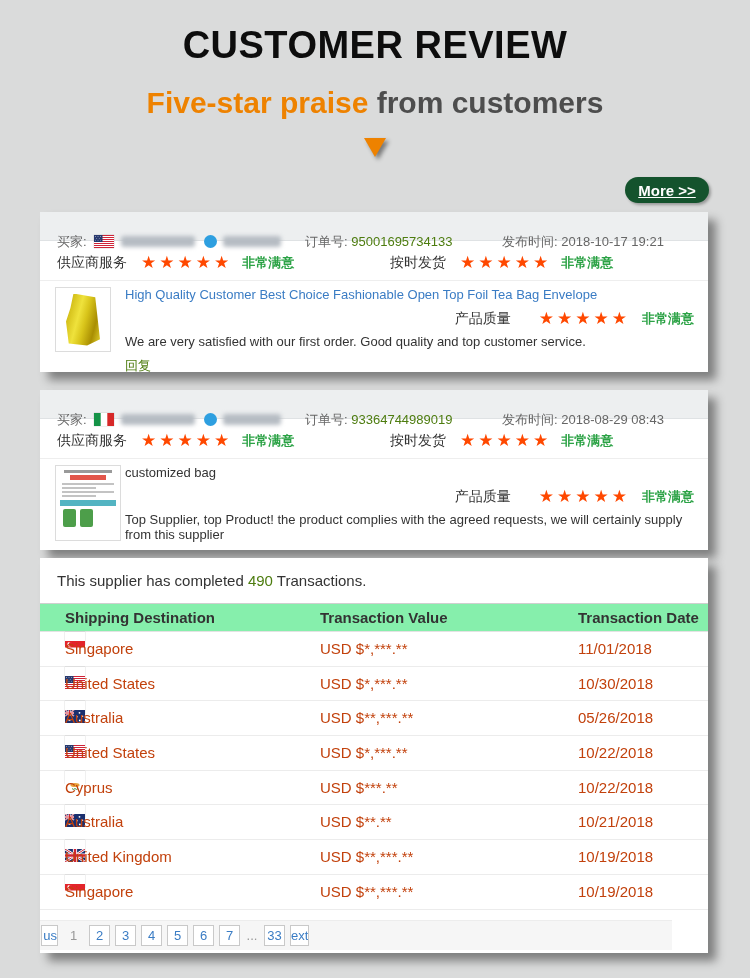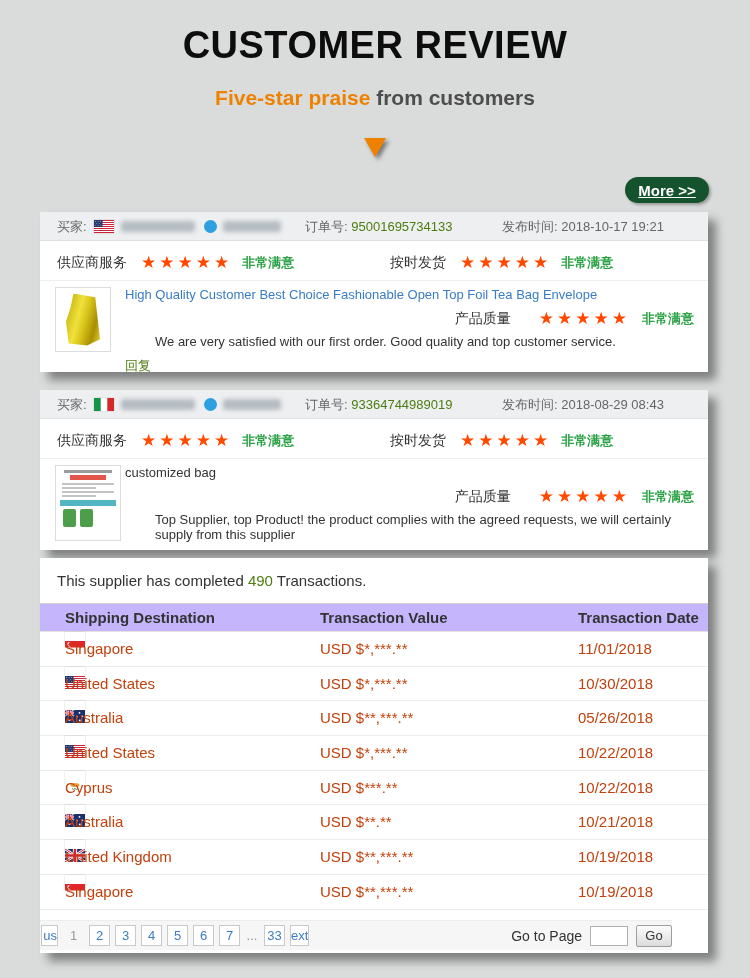--- a/index.html
+++ b/index.html
@@ -6,39 +6,39 @@
   html,body { background:#c9c9c9; }
   .page {
     position:relative; width:750px; height:978px; margin:0 auto;
     background:#dadbdb; overflow:hidden;
     font-family:"Liberation Sans", sans-serif; color:#333;
   }
   
   .title { position:absolute; top:24px; left:0; width:100%; text-align:center;
     font-size:38px; font-weight:bold; color:#0d0d0d; letter-spacing:0.5px; }
   .subtitle { position:absolute; top:86px; left:0; width:100%; text-align:center;
-    font-size:21px; font-weight:bold; color:#4d4d4d; }
+    font-size:30px; font-weight:bold; color:#4d4d4d; }
   .subtitle .hl { color:#ee8200; }
   .down-arrow { position:absolute; top:138px; left:50%; margin-left:-11px;
     width:0; height:0; border-left:11px solid transparent; border-right:11px solid transparent;
     border-top:19px solid #ee8200; filter:drop-shadow(3px 3px 2px rgba(0,0,0,.45)); }
   .more-btn { position:absolute; top:177px; right:41px; width:84px; height:26px;
     background:#14532d; border-radius:13px; color:#fff; font-weight:bold; font-size:15px;
     display:flex; align-items:center; justify-content:center; text-decoration:underline;
     box-shadow:2px 2px 3px rgba(0,0,0,.3); cursor:pointer; }
   
   .card { position:absolute; left:40px; width:668px; background:#fff;
     box-shadow:8px 8px 9px rgba(0,0,0,.42); }
   #review-0 { top:212px; height:160px; }
   #review-1 { top:390px; height:160px; }
   #tx-card  { top:558px; height:395px; }
   
   .review-head { position:relative; height:29px; background:#edeff0;
     border-bottom:1px solid #dfe2e4; font-size:13px; color:#666; }
-  .review-head .grp { position:absolute; top:0; line-height:29px; white-space:nowrap; }
+  .review-head .grp { position:absolute; top:15px; line-height:29px; white-space:nowrap; }
   .grp-buyer { left:17px; }
   .grp-order { left:265px; }
   .grp-time  { left:462px; }
   .flag { display:inline-block; width:20px; height:13px; vertical-align:-2px;
     line-height:0; box-shadow:0 0 1px rgba(0,0,0,.35); }
   .grp-buyer .flag { margin:0 7px; }
   .blur { display:inline-block; height:11px; border-radius:3px; background:#b6bcc3;
     filter:blur(2px); vertical-align:-1px; }
   .blur-a { width:74px; margin-right:9px; }
   .blur-b { width:58px; margin-left:6px; }
@@ -70,25 +70,25 @@
   .inv-line.short { width:60%; }
   .inv-band  { height:6px; background:#53b4c2; margin:1px 0 2px; }
   .inv-pics  { display:flex; gap:4px; padding:1px 3px; }
   .inv-pic   { width:13px; height:18px; background:#4d9e4a; border-radius:2px; }
   .prod-body { position:absolute; left:85px; top:4px; right:14px; }
   .prod-title { font-size:13px; display:inline-block; margin-bottom:4px; }
   .prod-title.link { color:#3a7cc4; cursor:pointer; }
   .prod-title.plain { color:#333; }
   .quality-row { font-size:14px; color:#333; margin:2px 0 5px; white-space:nowrap;text-align:right; }
   .quality-row .stars { margin:0 12px 0 28px; }
-  .comment { font-size:13px; color:#333; margin-bottom:7px;margin-left:30px; }
+  .comment { font-size:13px; color:#333; margin-bottom:7px; }
   .reply { font-size:13px; }
   
   .tx-summary { padding:14px 0 0 17px; font-size:15px; color:#333; }
-  .tx-header { position:relative; margin-top:14px; height:29px; background:#c4b5fd;
+  .tx-header { position:relative; margin-top:14px; height:29px; background:#86efac;
     border-top:1px solid #cfcfcf; border-bottom:1px solid #e3e3e3;
     font-weight:bold; font-size:15px; color:#333; }
   .tx-header span { position:absolute; line-height:27px; }
   .tx-col-0 { left:25px; } .tx-col-1 { left:280px; } .tx-col-2 { left:538px; }
   .tx-row { position:relative; height:34.7px; border-bottom:1px solid #ececec;
     font-size:15px; color:#c2410c; }
   .tx-row span { position:absolute; line-height:34.7px; white-space:nowrap; }
   .tx-country { left:25px; } .tx-value { left:280px; } .tx-date { left:538px; }
   .tx-country .flag { margin-right:6px; vertical-align:-1px; }
   
@@ -399,21 +399,16 @@
   </div>
 </div>
 
     <div class="pager">
       <a class="pg pg-prev">us</a>
       <span class="pg pg-current">1</span>
       <span class="pages-wrap" id="pg-pages"><a class="pg">2</a><a class="pg">3</a><a class="pg">4</a><a class="pg">5</a><a class="pg">6</a><a class="pg">7</a></span>
       <span class="pg pg-ellipsis">...</span>
       <a class="pg">33</a>
       <a class="pg pg-next">ext</a>
-      <span class="goto">
-        <span class="goto-label">Go to Page</span>
-        <input class="goto-input" type="text" style="">
-        <button class="go-btn">Go</button>
-      </span>
     </div>
   </section>
 
 </div>
 
 </body></html>

